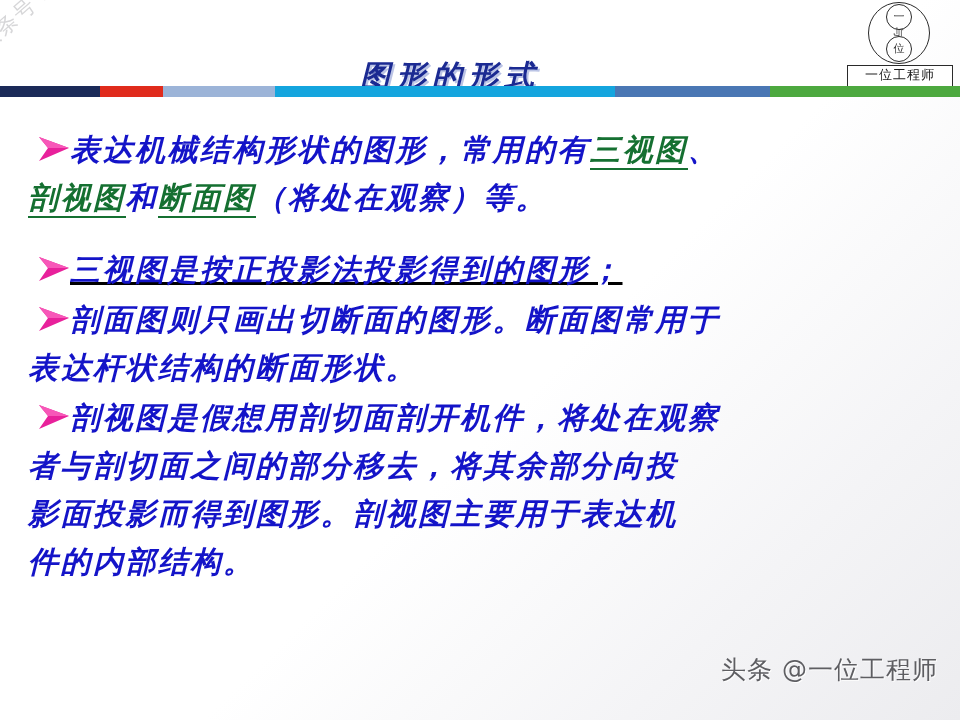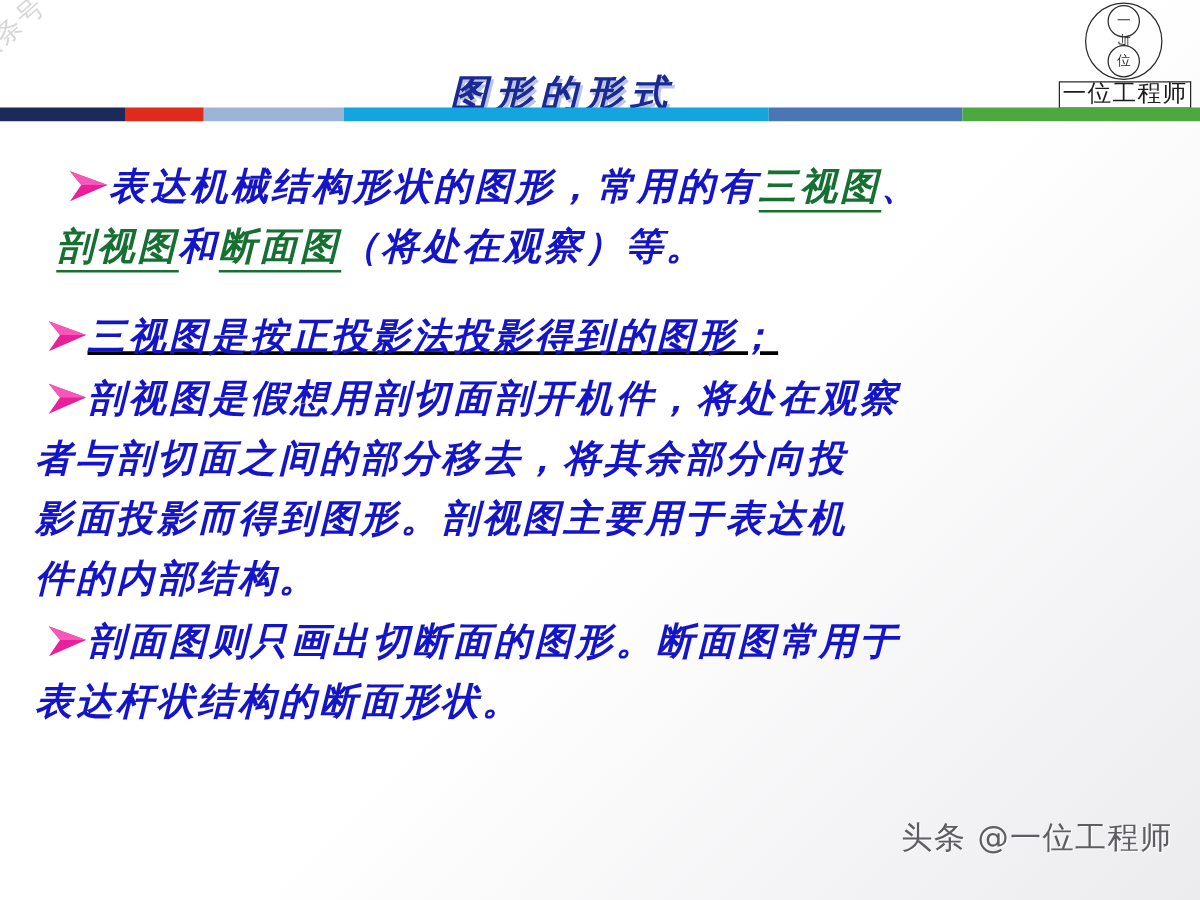--- a/index.html
+++ b/index.html
@@ -83,21 +83,21 @@
     line-height: 14px;
     text-align: center;
     color: #2a2a2a;
     font-family: "DejaVu Sans", sans-serif;
     transform: rotate(90deg);
   }
   .logo-name {
     margin: 1px auto 0;
     width: 104px;
     border: 1.4px solid #2a2a2a;
-    font-size: 19px;
+    font-size: 13px;
     line-height: 20px;
     color: #1c1c1c;
     letter-spacing: 1px;
     font-family: Liberation Mono, monospace;
     background: #fff;
   }
 
   
   .title-row {
     position: absolute;
@@ -167,21 +167,21 @@
     width: 0; height: 0;
     pointer-events: none;
   }
   .arrow svg { display: block; }
   .hl {
     color: #157031;
     border-bottom: 2.5px solid #157031;
     padding-bottom: 1px;
   }
 
-  .b1 { margin-top: 0px; margin-left: 17px; }
+  .b1 { margin-top: 0px; }
   .b2 { margin-top: 24px; text-decoration: underline; }
   .b3 { margin-top: 2px; }
   .b4 { margin-top: 2px; }
 
   
   .wm-foot {
     position: absolute;
     right: 22px;
     bottom: 35px;
     font-size: 25px;
@@ -240,41 +240,41 @@
     <div class="blk b2">
       <span class="arrow">
         <svg width="34" height="28" viewBox="0 0 34 28">
             <path d="M1 2 L31 13 L1 26 L10 13 Z" fill="#e8219b"></path>
             <path d="M1 2 L31 13 L10 13 Z" fill="#f757b8"></path>
           </svg>
       </span>
       <p class="indent"><span>三视图是按正投影法投影得到的图形；</span></p>
     </div>
 
+    <div class="blk b4">
+      <span class="arrow">
+        <svg width="34" height="28" viewBox="0 0 34 28">
+            <path d="M1 2 L31 13 L1 26 L10 13 Z" fill="#e8219b"></path>
+            <path d="M1 2 L31 13 L10 13 Z" fill="#f757b8"></path>
+          </svg>
+      </span>
+      <p class="indent"><span>剖面图则只画出切断面的图形。断面图常用于</span></p>
+      <p><span>表达杆状结构的断面形状。</span></p>
+    </div>
+
     <div class="blk b3">
       <span class="arrow">
         <svg width="34" height="28" viewBox="0 0 34 28">
             <path d="M1 2 L31 13 L1 26 L10 13 Z" fill="#e8219b"></path>
             <path d="M1 2 L31 13 L10 13 Z" fill="#f757b8"></path>
           </svg>
       </span>
       <p class="indent"><span>剖视图是假想用剖切面剖开机件，将处在观察</span></p>
       <p><span>者与剖切面之间的部分移去，将其余部分向投</span></p>
       <p><span>影面投影而得到图形。剖视图主要用于表达机</span></p>
       <p><span>件的内部结构。</span></p>
     </div>
 
-    <div class="blk b4">
-      <span class="arrow">
-        <svg width="34" height="28" viewBox="0 0 34 28">
-            <path d="M1 2 L31 13 L1 26 L10 13 Z" fill="#e8219b"></path>
-            <path d="M1 2 L31 13 L10 13 Z" fill="#f757b8"></path>
-          </svg>
-      </span>
-      <p class="indent"><span>剖面图则只画出切断面的图形。断面图常用于</span></p>
-      <p><span>表达杆状结构的断面形状。</span></p>
-    </div>
-
   </div>
 
   <div class="wm-foot">头条 @一位工程师</div>
 
 </div>
 
 </body></html>

